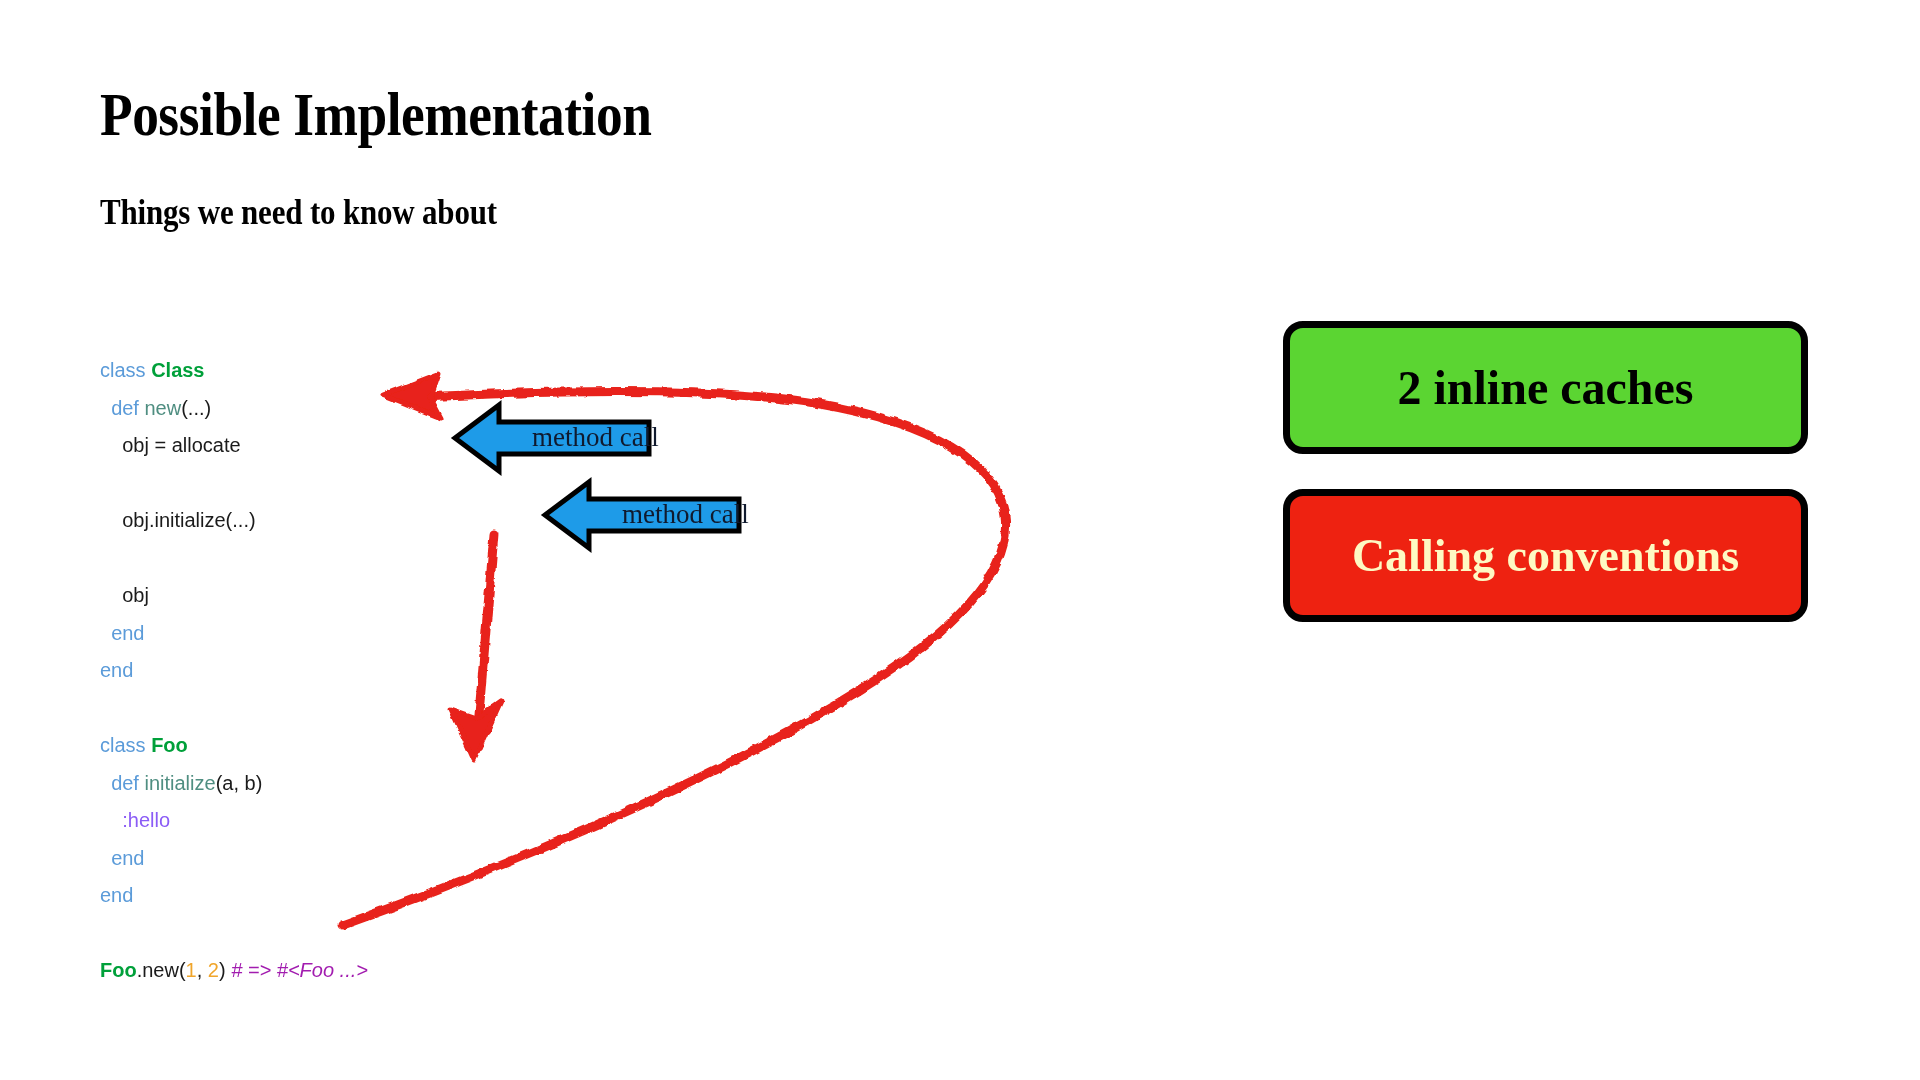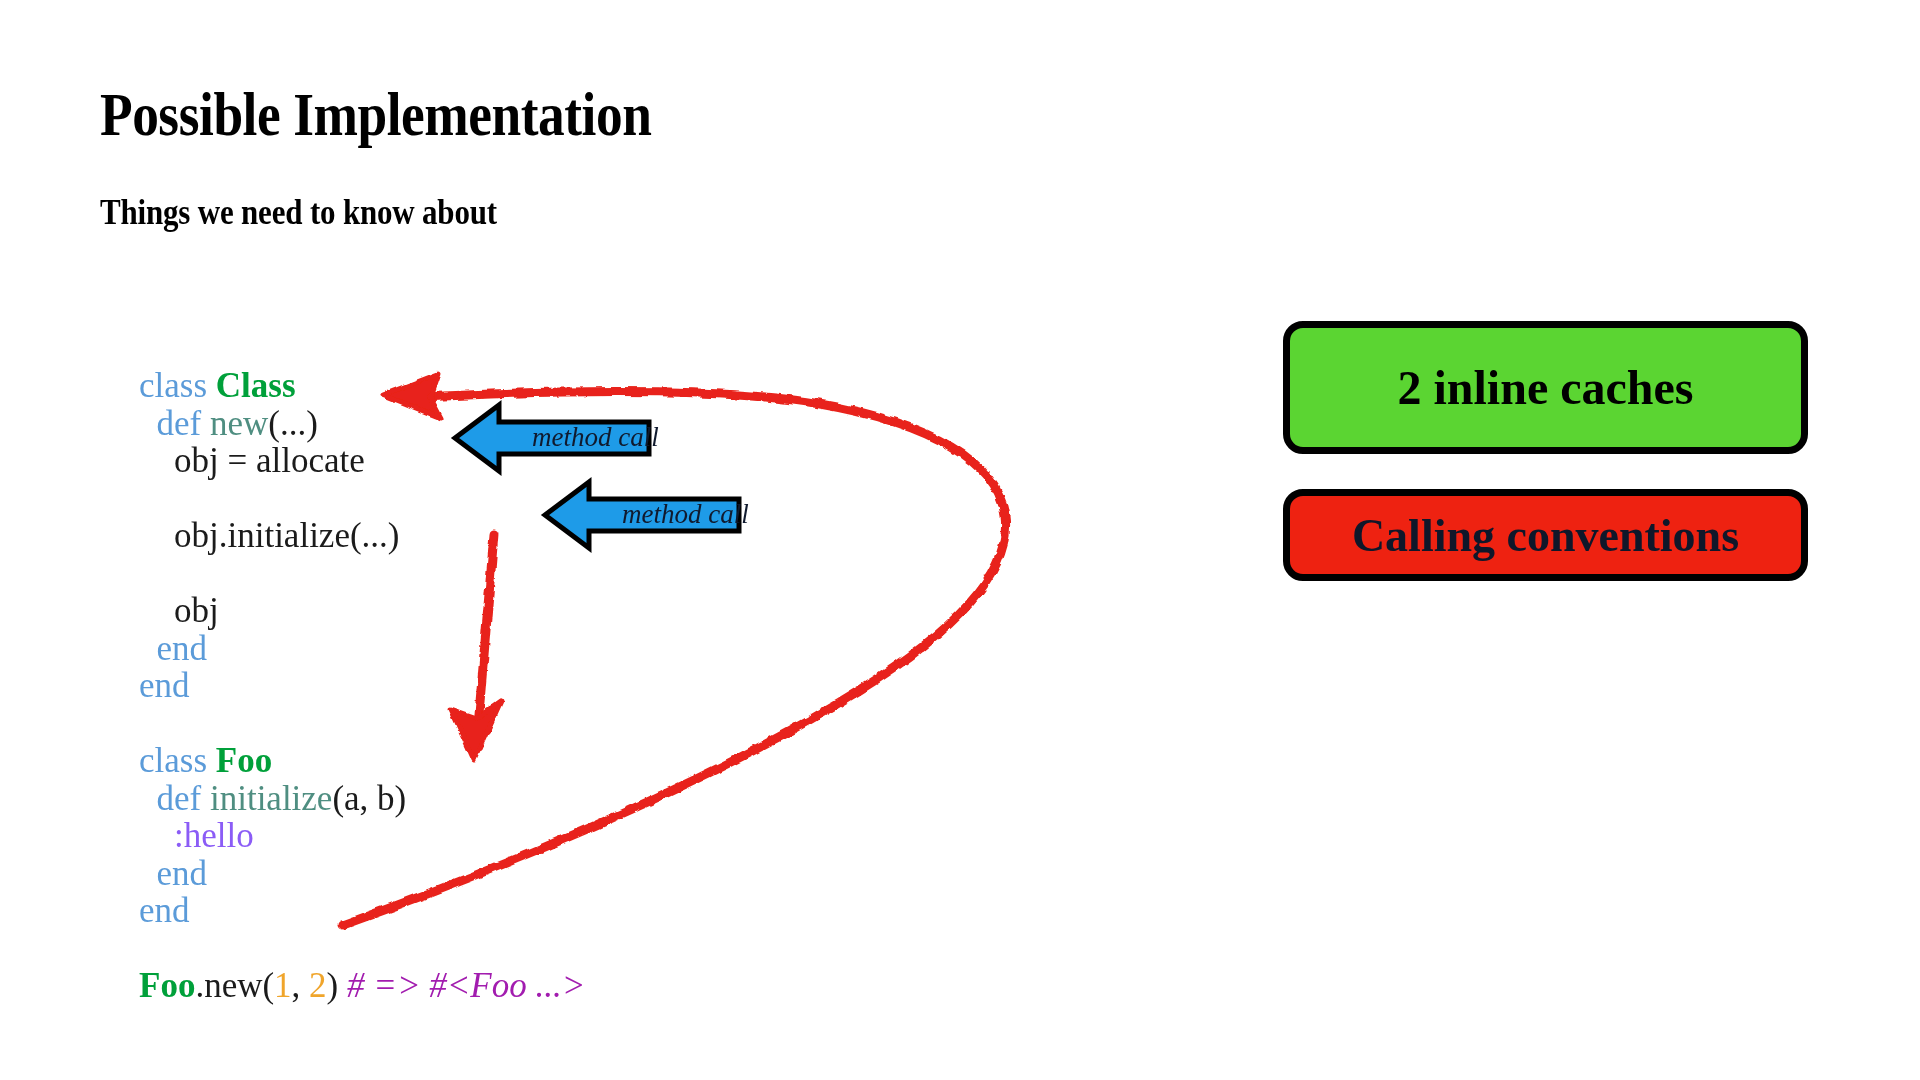--- a/index.html
+++ b/index.html
@@ -54,39 +54,38 @@
     transform: scaleX(0.86);
     transform-origin: left top;
     white-space: nowrap;
   }
 
   
   .code-block {
     position: absolute;
     left: 100px;
     top: 332px;
-    font-family: Liberation Serif, serif;
-    font-size: 35px;
+    font-family: Liberation Sans, sans-serif;
+    font-size: 20px;
     line-height: 37.5px;
     color: #1b1b1b;
     white-space: pre;
     letter-spacing: 0px;
-    margin-left: 39px;
   }
   .code-line { display: block; height: 37.5px; white-space: pre; }
   .tok-kw   { color: #5b9bd9; }
   .tok-cls  { color: #00a03a; font-weight: bold; }
   .tok-mth  { color: #4f8e81; text-align: right; }
   .tok-sym  { color: #8b5cf6; }
   .tok-num  { color: #f0a52b; }
   .tok-cmt  { color: #a21caf; font-style: italic; }
   .tok-pln  { color: #1b1b1b; }
 
   
-  .callout { position: absolute; font-style: italic; }
+  .callout { position: absolute; }
   .callout svg { display: block; overflow: visible; }
   .callout-label {
     position: absolute;
     font-family: "Liberation Serif", serif;
     font-size: 27px;
     color: #101a2e;
     white-space: nowrap;
     pointer-events: none;
   }
   #callout-1 { left: 452px; top: 400px; }
@@ -123,23 +122,23 @@
     height: 133px;
     background: #5bd532;
     color: #000000;
     font-size: 48px;
     justify-content: center;
   }
   #badge-red {
     left: 1283px;
     top: 489px;
     width: 525px;
-    height: 92px;
+    height: 133px;
     background: #ee2211;
-    color: #0f172a;
+    color: #fef9c3;
     font-size: 46px;
   }
 </style>
 </head>
 <body>
 
 <div id="slide">
 
   <div class="slide-title">Possible Implementation</div>
 

